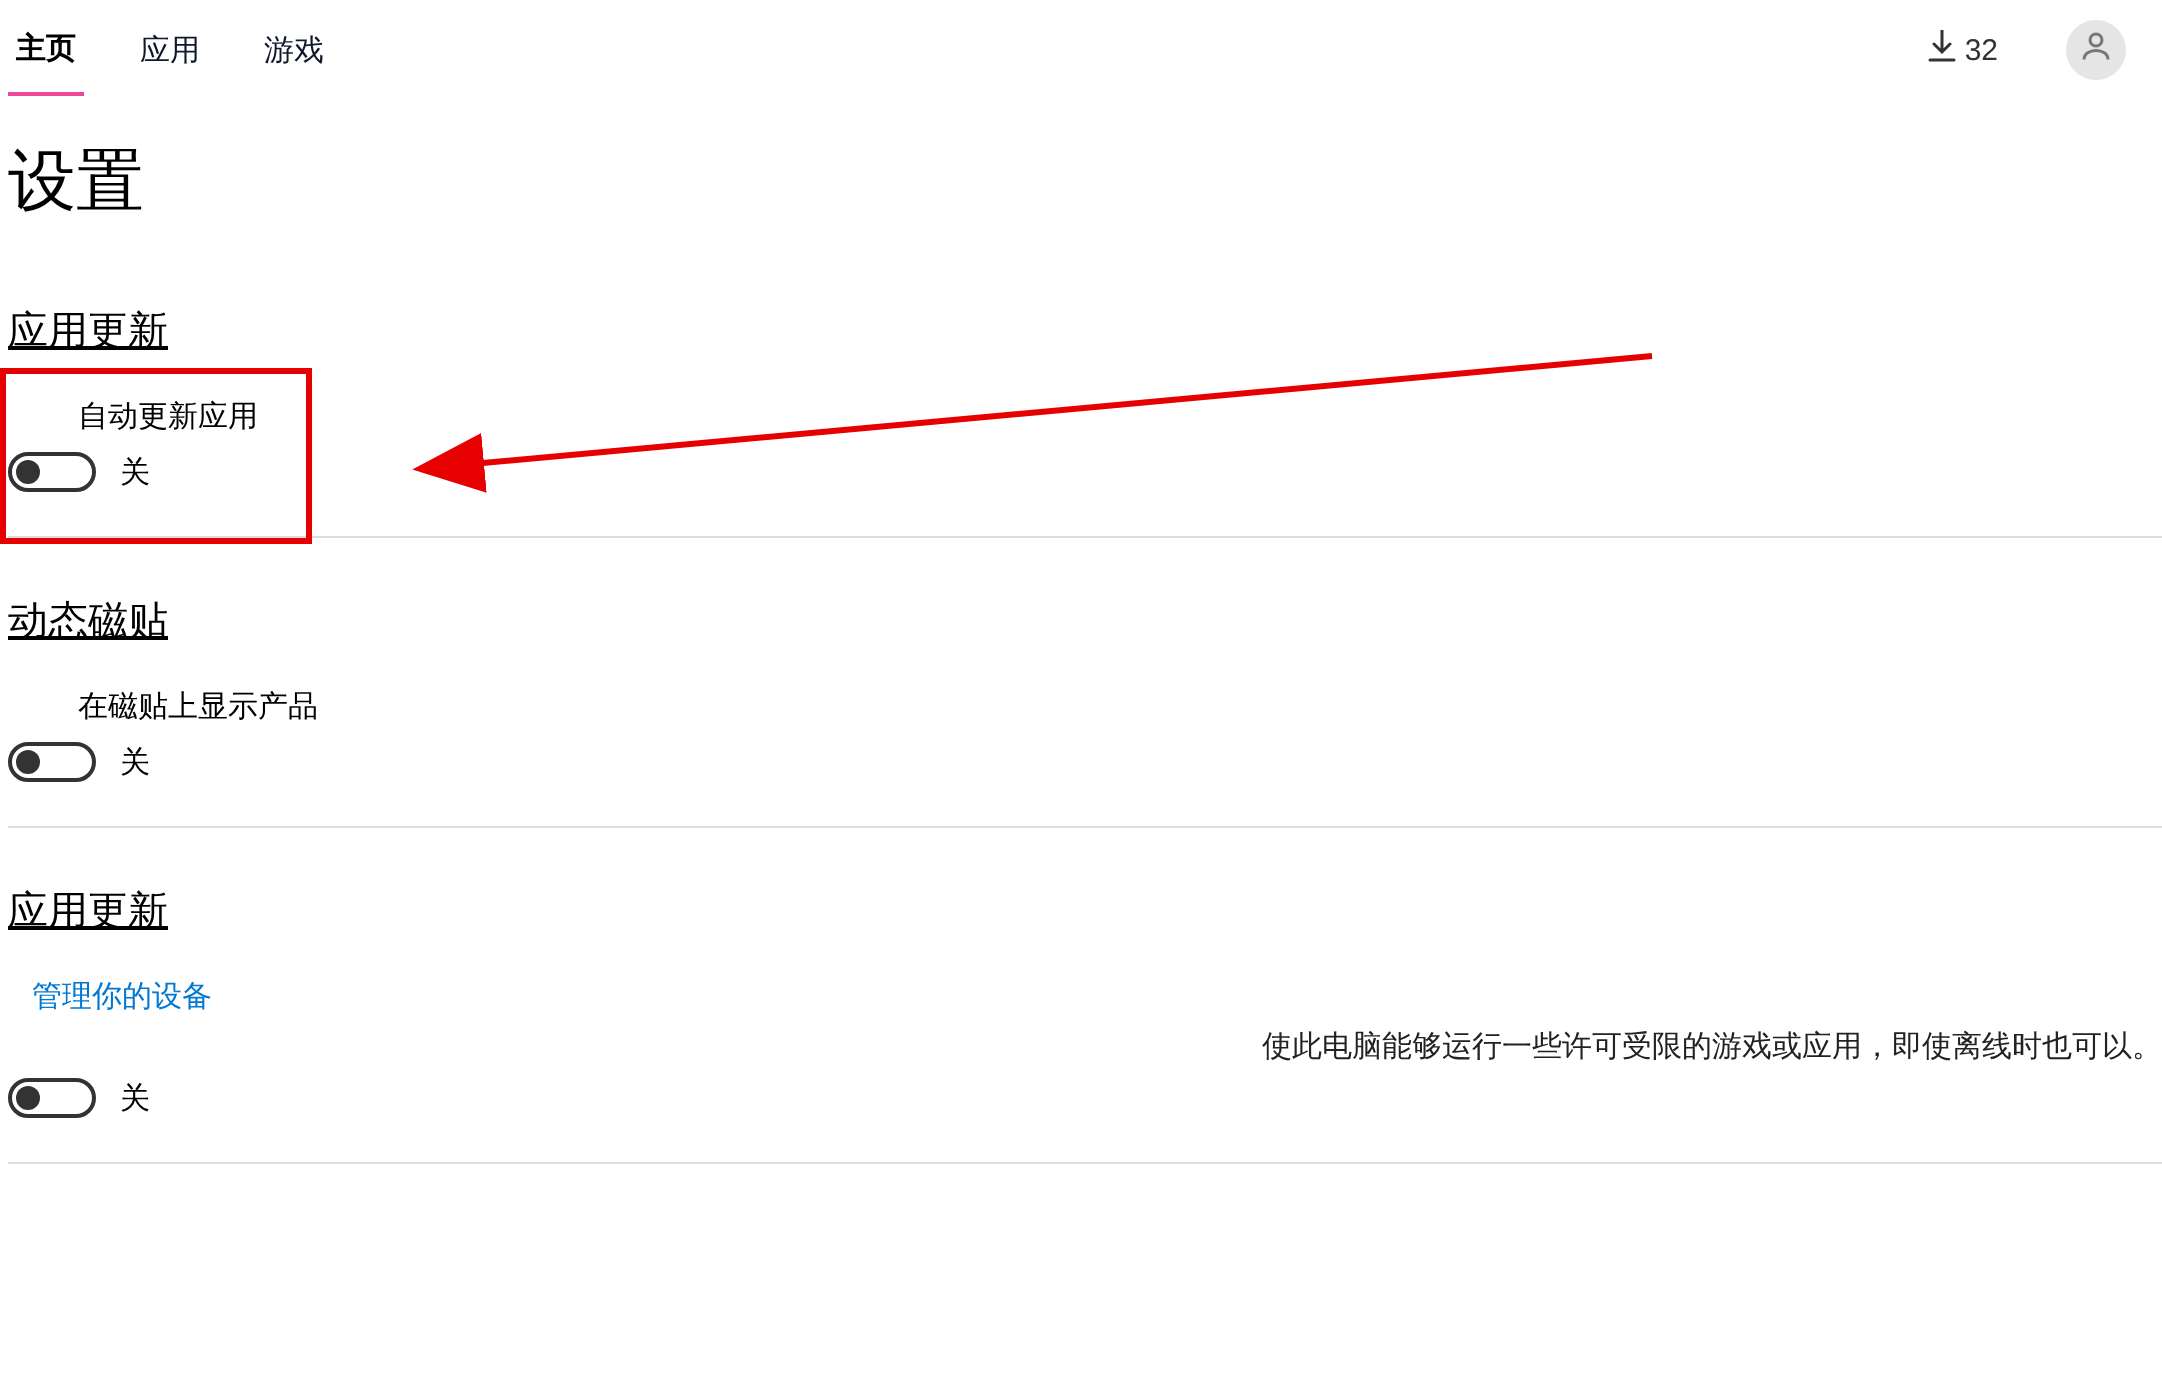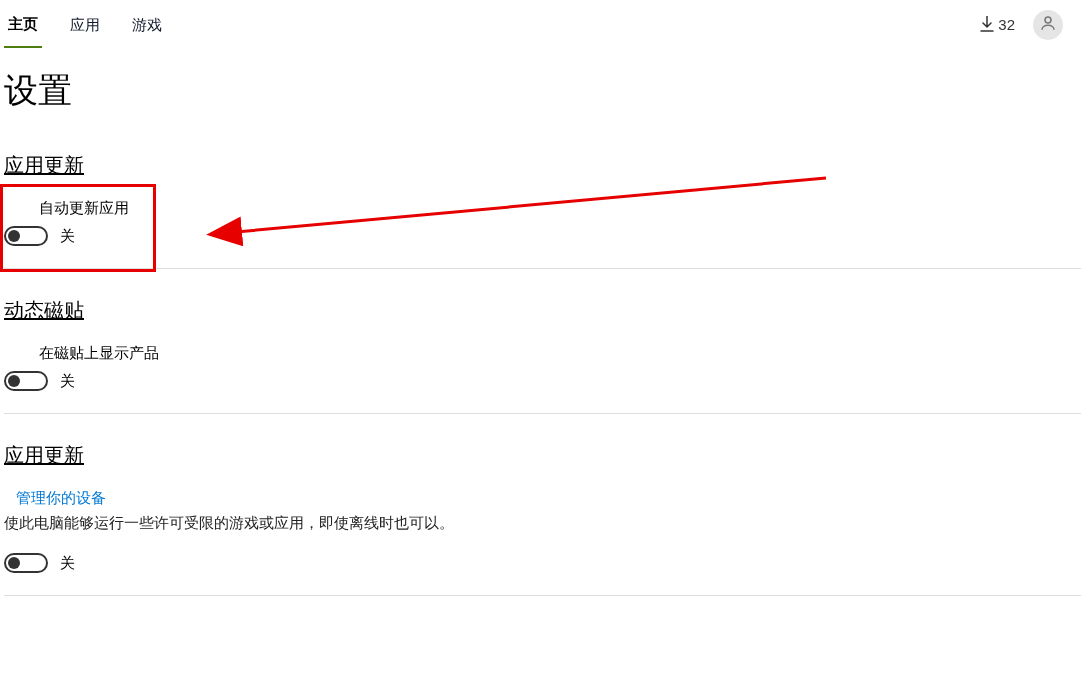--- a/index.html
+++ b/index.html
@@ -26,30 +26,30 @@
     }
     .tab {
       font-size: 15px;
       color: #0f172a;
       padding: 12px 4px;
       cursor: pointer;
     }
     .tab.active {
       color: #000;
       font-weight: 600;
-      border-bottom: 2px solid #4d7c0f;
+      border-bottom: 2px solid #ec4899;
     }
     .topbar-spacer { flex: 1; }
     .downloads {
       display: flex;
-      align-items: flex-start;
+      align-items: center;
       gap: 4px;
       font-size: 15px;
       color: #333;
-      margin-right: 18px;
+      margin-right: 34px;
       cursor: pointer;
     }
     .avatar {
       width: 30px; height: 30px;
       border-radius: 50%;
       background: #e5e5e5;
       display: flex; align-items: center; justify-content: center;
       margin-right: 18px;
       cursor: pointer;
     }
@@ -129,21 +129,22 @@
       color: #0078d4;
       font-size: 15px;
       cursor: pointer;
       margin-bottom: 6px;
       display: inline-block;
       margin-left: 12px;
     }
     .desc {
       font-size: 15px;
       color: #222;
-      margin-bottom: 20px;
+      margin-bottom: 6px;
+      text-align: right;
     }
     
     .anno-box {
       position: absolute;
       border: 3px solid #e60000;
       pointer-events: none;
     }
     .anno-arrow {
       position: absolute;
       pointer-events: none;

